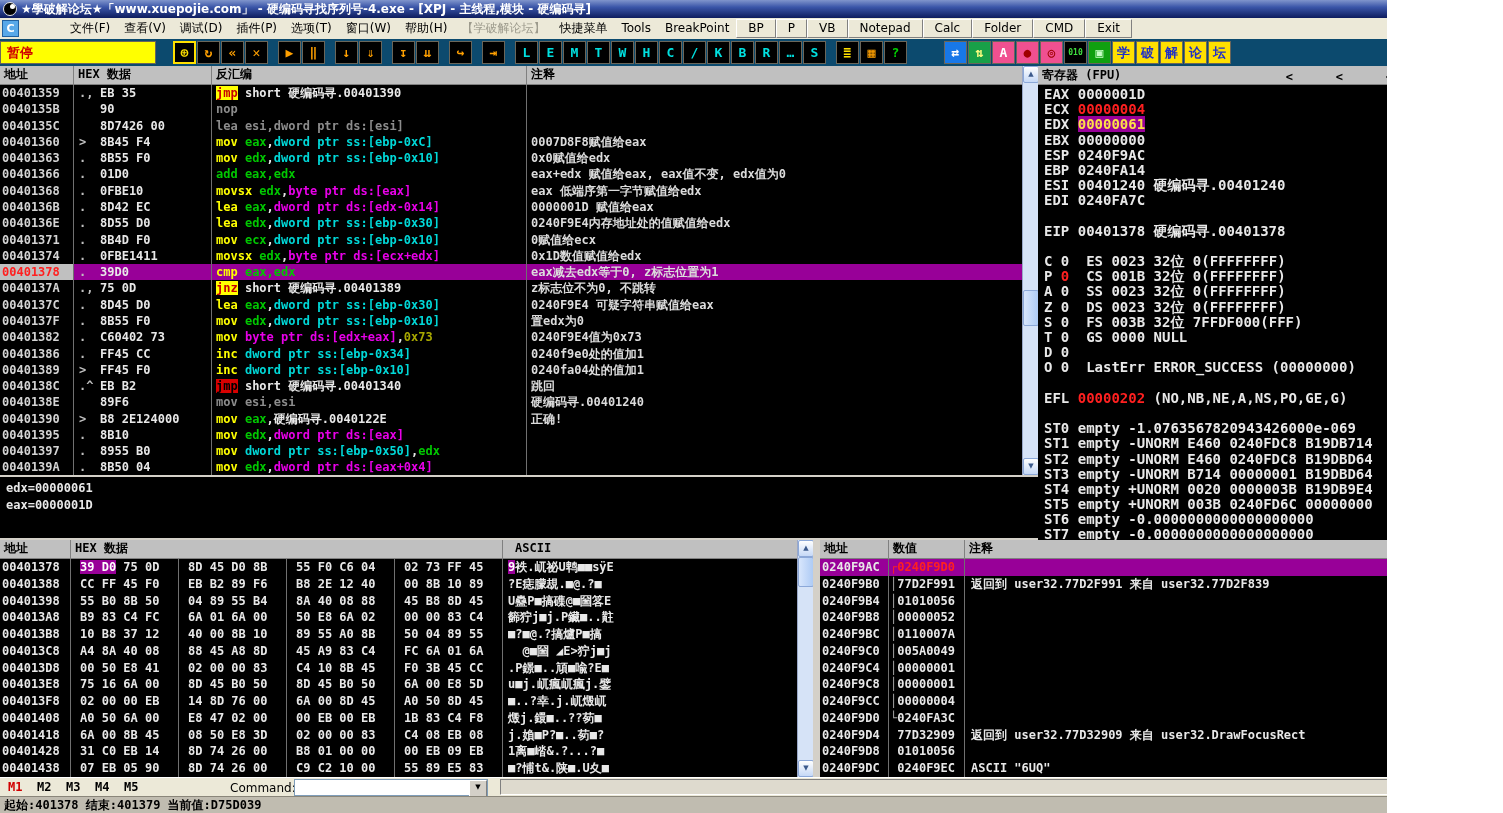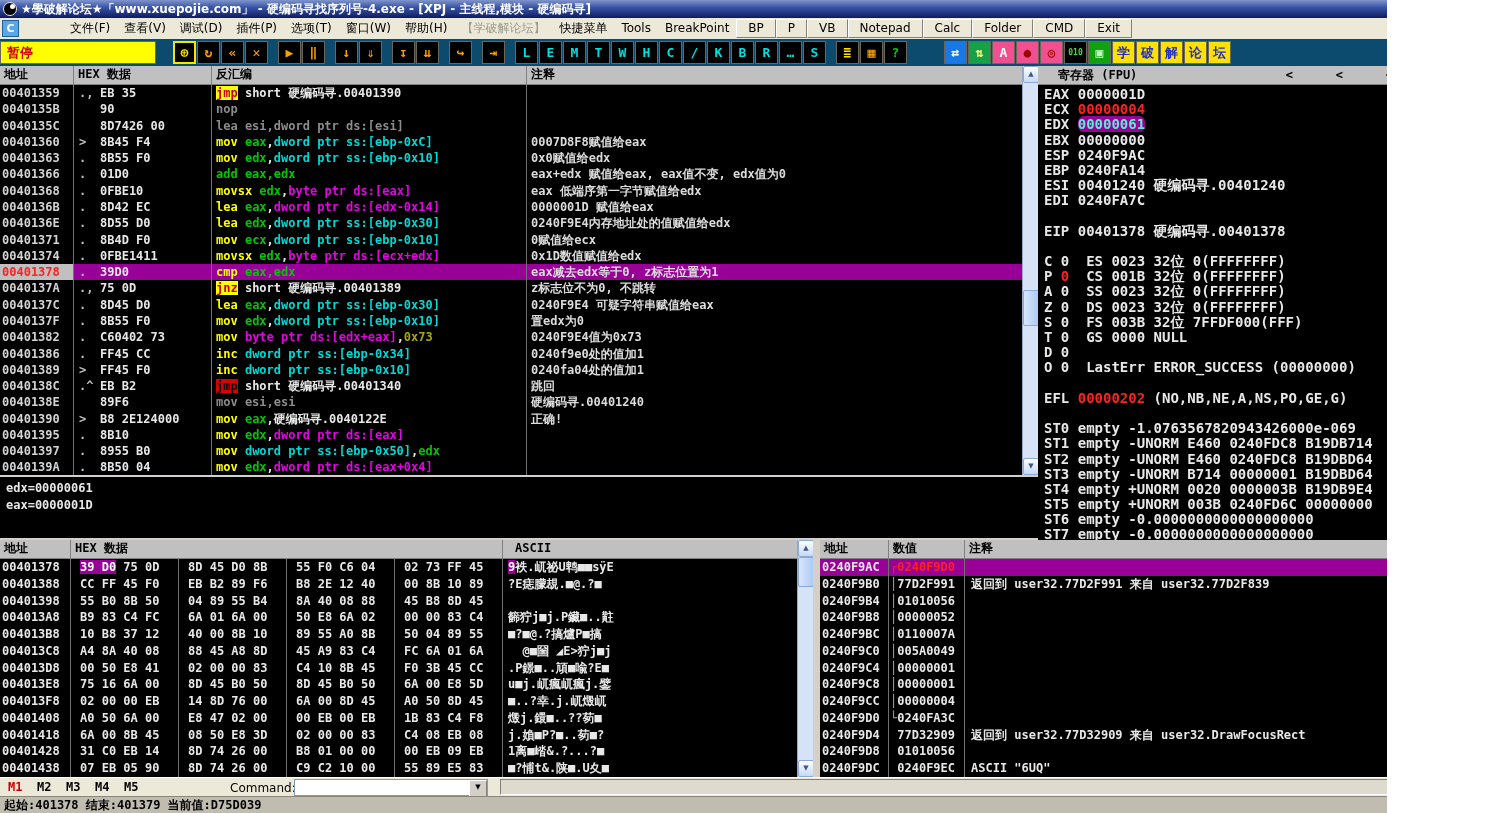--- a/index.html
+++ b/index.html
@@ -64,21 +64,21 @@
   
   .info-pane{position:absolute;left:0;top:477px;width:1038px;height:61px;background:#000;
              color:#E8E8E8;padding:3px 0 0 6px;box-sizing:border-box;}
   .info-pane div{height:17px;line-height:17px;white-space:pre;}
   .split{position:absolute;background:#D4D0C8;}
 
   
   .reg-line{height:15.2px;line-height:15.2px;white-space:pre;color:#E8E8E8;
             font-family:"DejaVu Sans Mono",monospace;font-weight:bold;font-size:14px;padding-left:6px;}
   .reg-red{color:#FF2020;}
-  .reg-selval{color:#5eead4;background:#980098;border-radius:6px;}
+  .reg-selval{color:#fde047;background:#980098;}
   .collapse-btn{width:40px;text-align:right;padding-right:10px;flex:none;}
 
   
   .dumprow{display:flex;height:16.77px;line-height:16.77px;white-space:pre;color:#E8E8E8;
            font-family:"DejaVu Sans Mono",monospace;font-weight:bold;font-size:12px;}
   .dump-addr{width:71px;flex:none;border-right:1px solid #707070;padding-left:2px;box-sizing:border-box;}
   .dump-group{width:108px;flex:none;border-right:1px solid #707070;padding-left:9px;box-sizing:border-box;}
   .dump-ascii{flex:1;padding-left:5px;overflow:hidden;}
   .hlmag{background:#980098;color:#fff;}
 
@@ -320,21 +320,21 @@
   </div>
 
   <div class="split" style="left:0;top:475px;width:1038px;height:2px;"></div>
   <div class="info-pane mono">
     <div>edx=00000061</div>
     <div>eax=0000001D</div>
   </div>
   <div class="split" style="left:0;top:538px;width:1038px;height:2px;"></div>
 
   <div class="panel" style="left:1038px;top:66px;width:465px;height:474px;">
-    <div class="phead" style="padding-left:20px;">
+    <div class="phead" style="padding-left:4px;align-items:flex-end;">
       <div>寄存器 (FPU)</div>
       <div style="flex:1;"></div>
       <div id="collapse-btns" style="display:flex;">
           <div class="collapse-btn">&lt;</div>
           <div class="collapse-btn">&lt;</div>
           <div class="collapse-btn">&lt;</div>
           <div class="collapse-btn">&lt;</div>
           <div class="collapse-btn">&lt;</div>
         </div>
     </div>
@@ -374,21 +374,21 @@
 
   <div class="panel" style="left:0;top:540px;width:797px;height:237px;">
     <div class="phead">
       <div class="hcell" style="width:71px;">地址</div>
       <div class="hcell" style="width:432px;">HEX 数据</div>
       <div class="hcell" style="flex:1;border-right:none;margin-left:8px;">ASCII</div>
     </div>
     <div id="dump-body">
         <div class="dumprow"><span class="dump-addr">00401378</span><span class="dump-group"><span class="hlmag">39 D0</span><span> 75 0D</span></span><span class="dump-group">8D 45 D0 8B</span><span class="dump-group">55 F0 C6 04</span><span class="dump-group">02 73 FF 45</span><span class="dump-ascii"><span class="hlmag">9</span><span>袟.屼祕U鹎■■sÿE</span></span></div>
         <div class="dumprow"><span class="dump-addr">00401388</span><span class="dump-group">CC FF 45 F0</span><span class="dump-group">EB B2 89 F6</span><span class="dump-group">B8 2E 12 40</span><span class="dump-group">00 8B 10 89</span><span class="dump-ascii">?E痣朦覟.■@.?■</span></div>
-        <div class="dumprow"><span class="dump-addr">00401398</span><span class="dump-group">55 B0 8B 50</span><span class="dump-group">04 89 55 B4</span><span class="dump-group">8A 40 08 88</span><span class="dump-group">45 B8 8D 45</span></div>
+        <div class="dumprow"><span class="dump-addr">00401398</span><span class="dump-group">55 B0 8B 50</span><span class="dump-group">04 89 55 B4</span><span class="dump-group">8A 40 08 88</span><span class="dump-group">45 B8 8D 45</span><span class="dump-ascii">U蠱P■搞磼@■圙笿E</span></div>
         <div class="dumprow"><span class="dump-addr">004013A8</span><span class="dump-group">B9 83 C4 FC</span><span class="dump-group">6A 01 6A 00</span><span class="dump-group">50 E8 6A 02</span><span class="dump-group">00 00 83 C4</span><span class="dump-ascii">籂狞j■j.P鑶■..黈</span></div>
         <div class="dumprow"><span class="dump-addr">004013B8</span><span class="dump-group">10 B8 37 12</span><span class="dump-group">40 00 8B 10</span><span class="dump-group">89 55 A0 8B</span><span class="dump-group">50 04 89 55</span><span class="dump-ascii">■?■@.?搞爐P■搞</span></div>
         <div class="dumprow"><span class="dump-addr">004013C8</span><span class="dump-group">A4 8A 40 08</span><span class="dump-group">88 45 A8 8D</span><span class="dump-group">45 A9 83 C4</span><span class="dump-group">FC 6A 01 6A</span><span class="dump-ascii">  @■圙 ◢E&gt;狞j■j</span></div>
         <div class="dumprow"><span class="dump-addr">004013D8</span><span class="dump-group">00 50 E8 41</span><span class="dump-group">02 00 00 83</span><span class="dump-group">C4 10 8B 45</span><span class="dump-group">F0 3B 45 CC</span><span class="dump-ascii">.P鐛■..頏■喩?E■</span></div>
         <div class="dumprow"><span class="dump-addr">004013E8</span><span class="dump-group">75 16 6A 00</span><span class="dump-group">8D 45 B0 50</span><span class="dump-group">8D 45 B0 50</span><span class="dump-group">6A 00 E8 5D</span><span class="dump-ascii">u■j.屼瘋屼瘋j.鐾</span></div>
         <div class="dumprow"><span class="dump-addr">004013F8</span><span class="dump-group">02 00 00 EB</span><span class="dump-group">14 8D 76 00</span><span class="dump-group">6A 00 8D 45</span><span class="dump-group">A0 50 8D 45</span><span class="dump-ascii">■..?幸.j.屼燬屼</span></div>
         <div class="dumprow"><span class="dump-addr">00401408</span><span class="dump-group">A0 50 6A 00</span><span class="dump-group">E8 47 02 00</span><span class="dump-group">00 EB 00 EB</span><span class="dump-group">1B 83 C4 F8</span><span class="dump-ascii">燬j.鐶■..??茐■</span></div>
         <div class="dumprow"><span class="dump-addr">00401418</span><span class="dump-group">6A 00 8B 45</span><span class="dump-group">08 50 E8 3D</span><span class="dump-group">02 00 00 83</span><span class="dump-group">C4 08 EB 08</span><span class="dump-ascii">j.媍■P?■..茐■?</span></div>
         <div class="dumprow"><span class="dump-addr">00401428</span><span class="dump-group">31 C0 EB 14</span><span class="dump-group">8D 74 26 00</span><span class="dump-group">B8 01 00 00</span><span class="dump-group">00 EB 09 EB</span><span class="dump-ascii">1离■崉&amp;.?...?■</span></div>
         <div class="dumprow"><span class="dump-addr">00401438</span><span class="dump-group">07 EB 05 90</span><span class="dump-group">8D 74 26 00</span><span class="dump-group">C9 C2 10 00</span><span class="dump-group">55 89 E5 83</span><span class="dump-ascii">■?悑t&amp;.陕■.U夊■</span></div>

